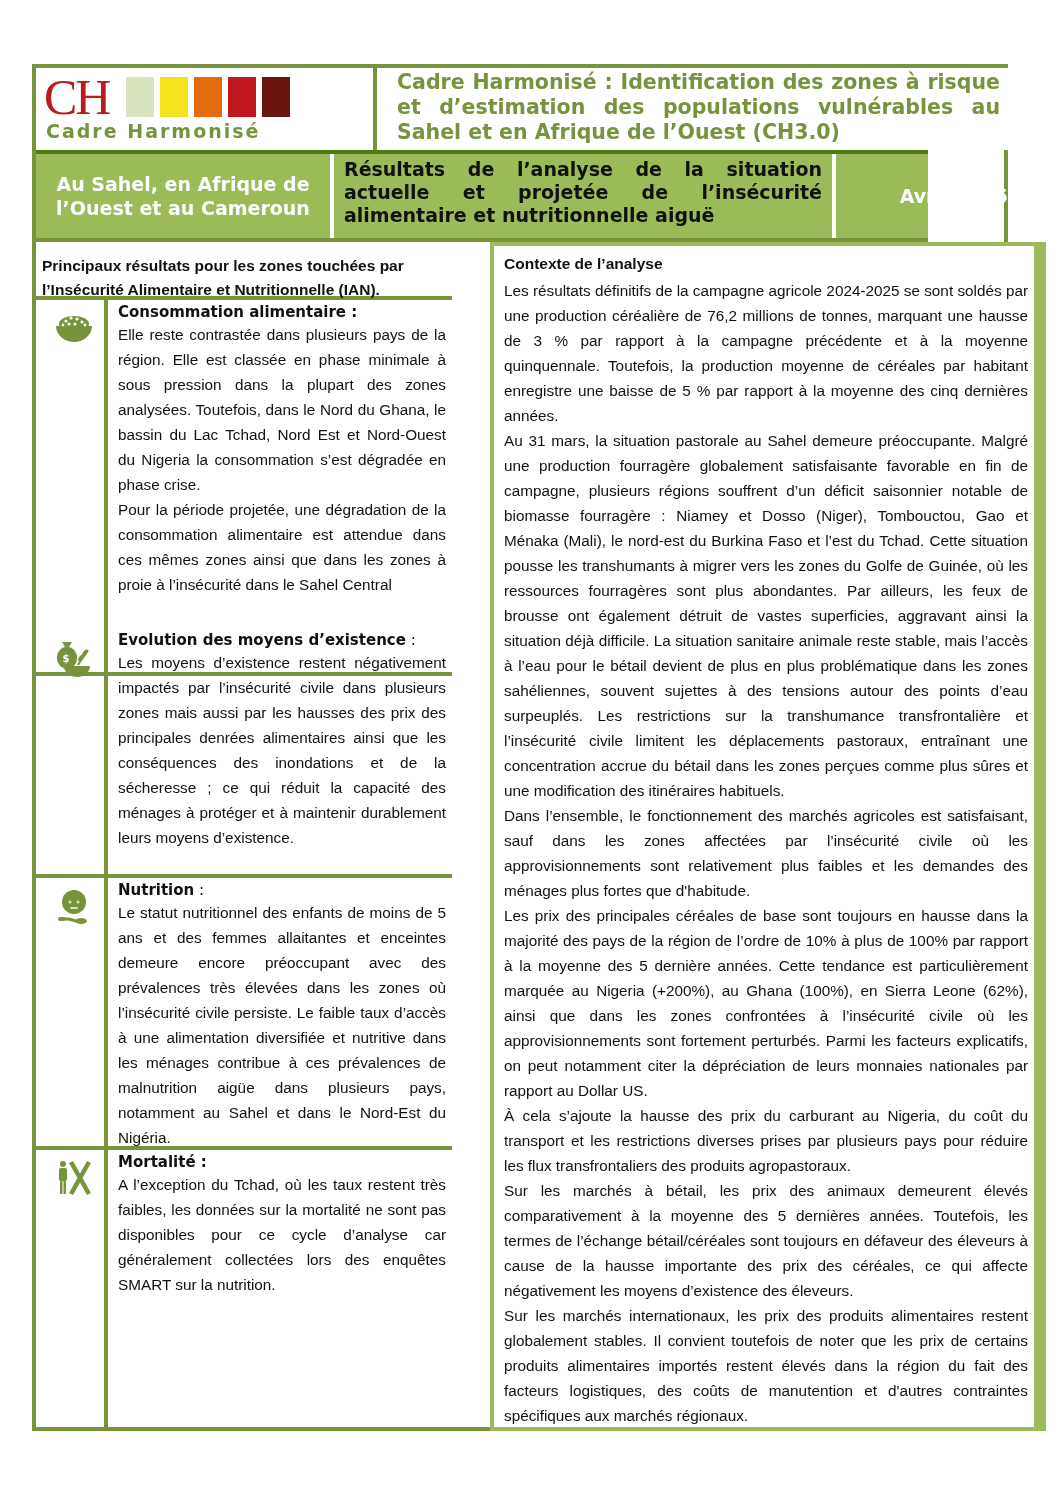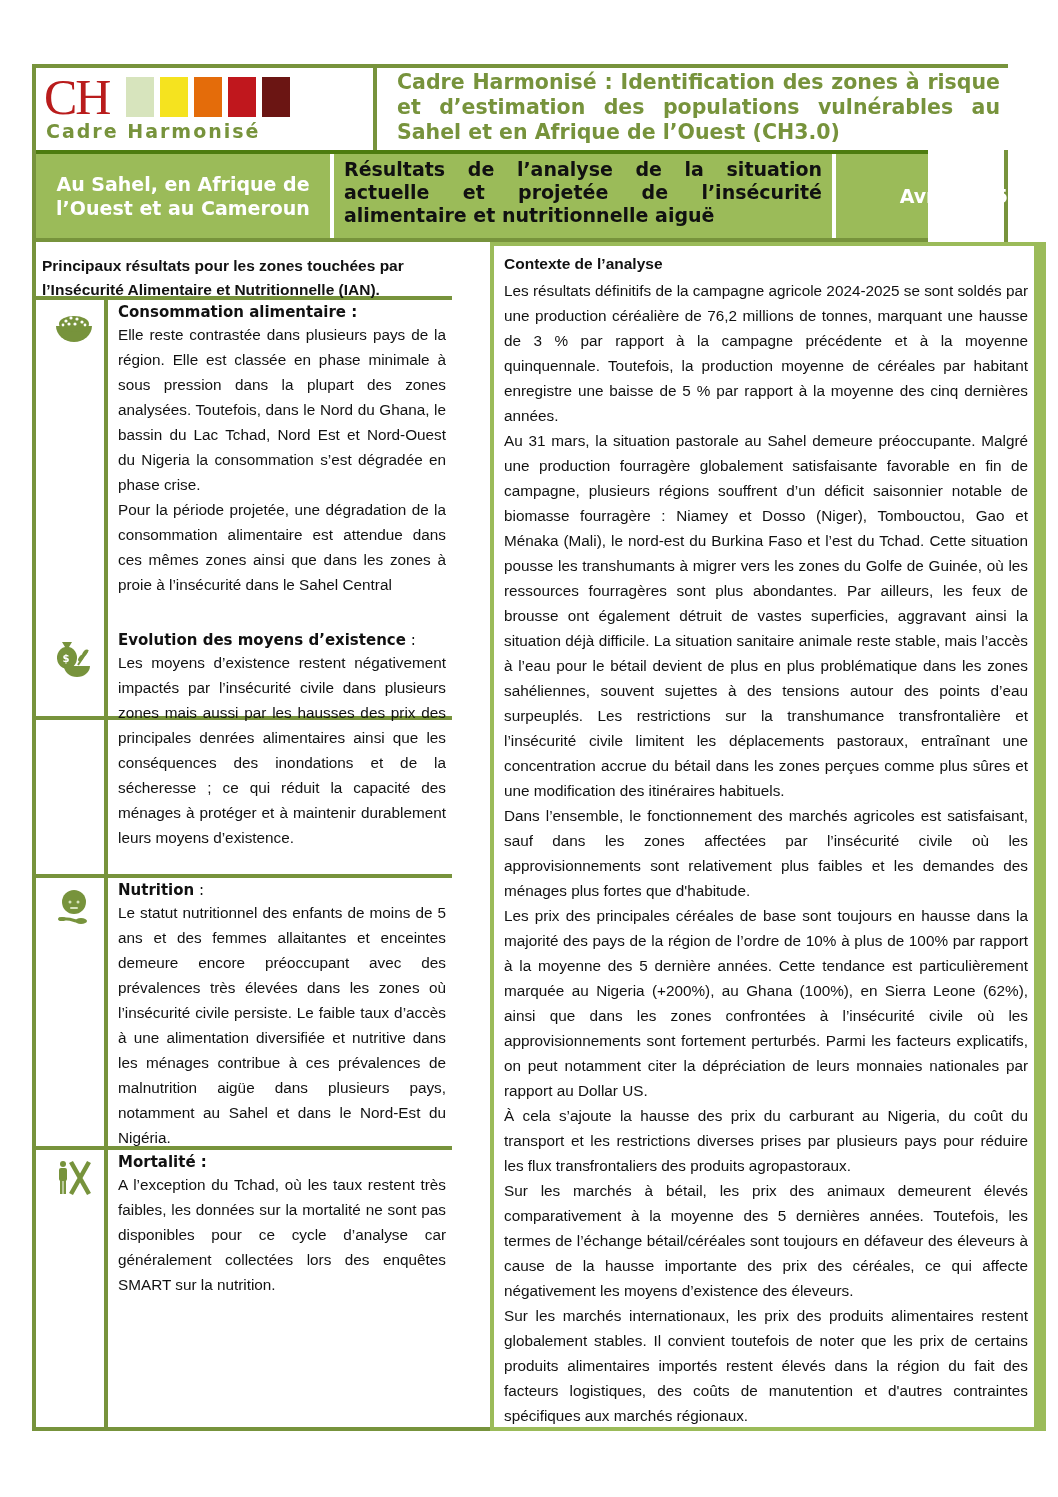--- a/index.html
+++ b/index.html
@@ -72,21 +72,21 @@
     <div class="band-right">
       <span>Avril 2025</span>
     </div>
   </div>
 
   <div class="left-col">
     <div class="left-head">
       <span>Principaux résultats pour les zones touchées par l’Insécurité Alimentaire et Nutritionnelle (IAN).</span>
     </div>
 
-    <div class="section" style="top:58px;height:420px;">
+    <div class="section" style="top:58px;height:376px;">
       <div class="icon-cell">
         <svg width="40" height="36" viewBox="0 0 40 36">
           <path d="M2 16 H38 A18 16 0 0 1 2 16 Z" fill="#77933c"></path>
           <ellipse cx="20" cy="14" rx="15" ry="8" fill="#77933c"></ellipse>
           <circle cx="12" cy="11" r="1.6" fill="#fff"></circle>
             <circle cx="17" cy="8" r="1.6" fill="#fff"></circle>
           <circle cx="23" cy="9" r="1.6" fill="#fff"></circle>
             <circle cx="28" cy="12" r="1.6" fill="#fff"></circle>
           <circle cx="15" cy="14" r="1.6" fill="#fff"></circle>
             <circle cx="21" cy="14" r="1.6" fill="#fff"></circle>

